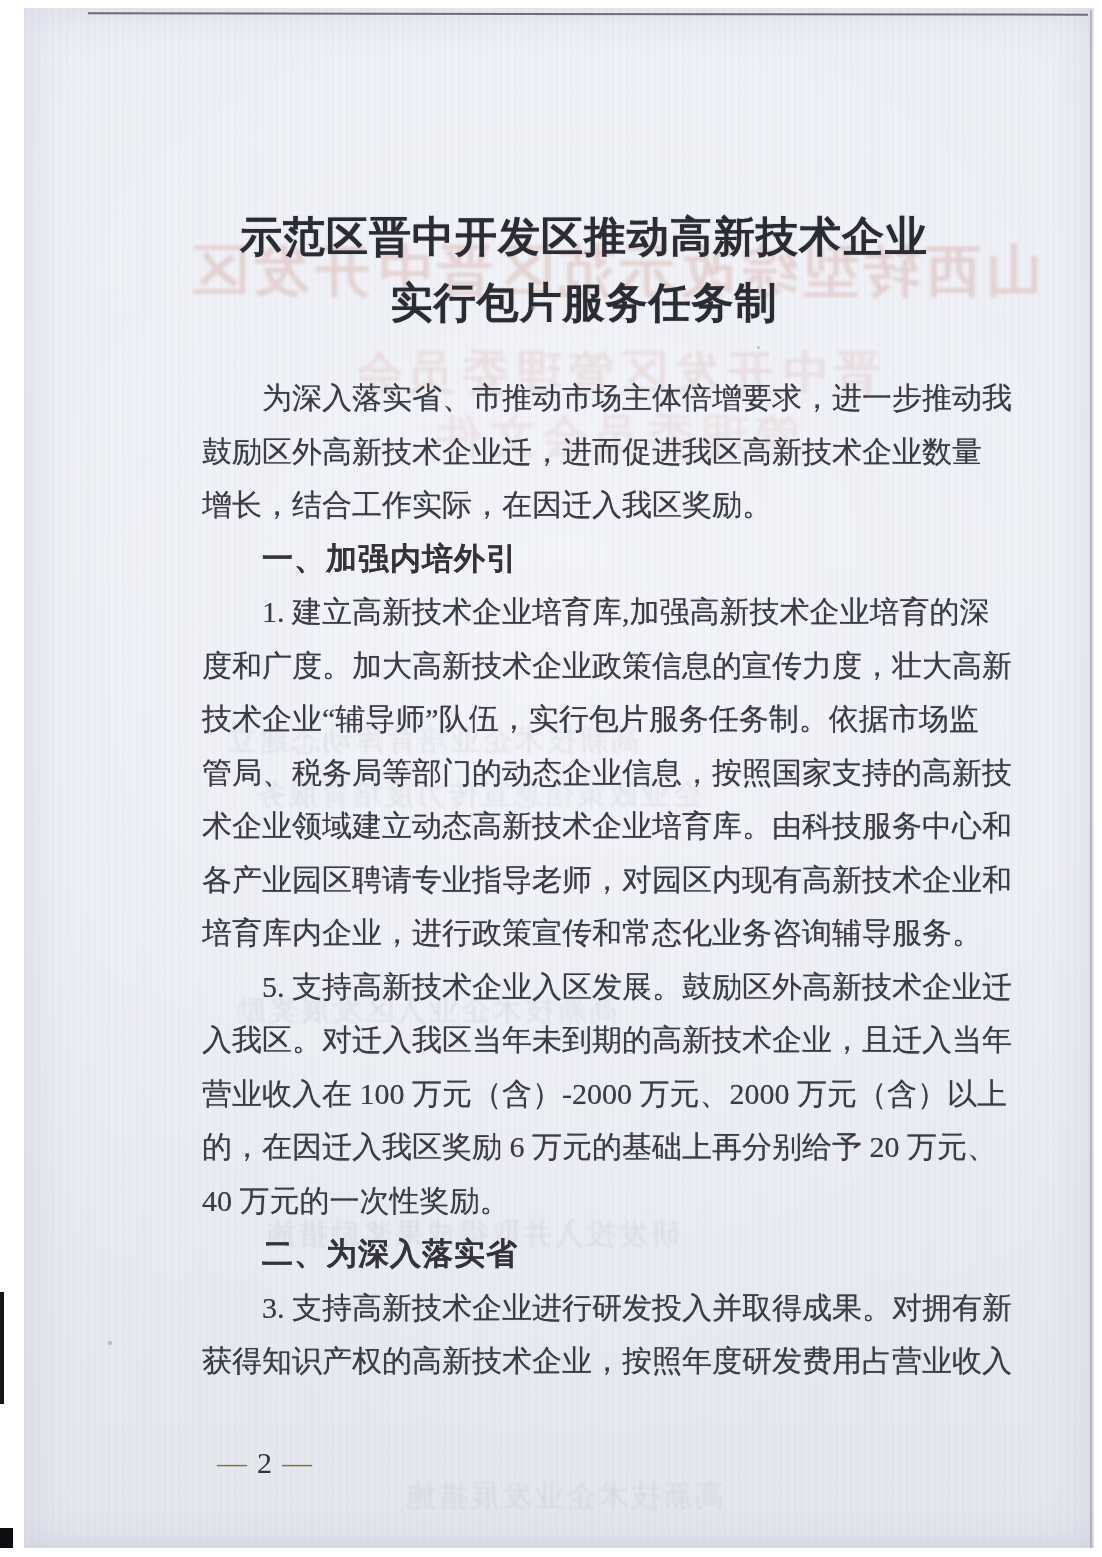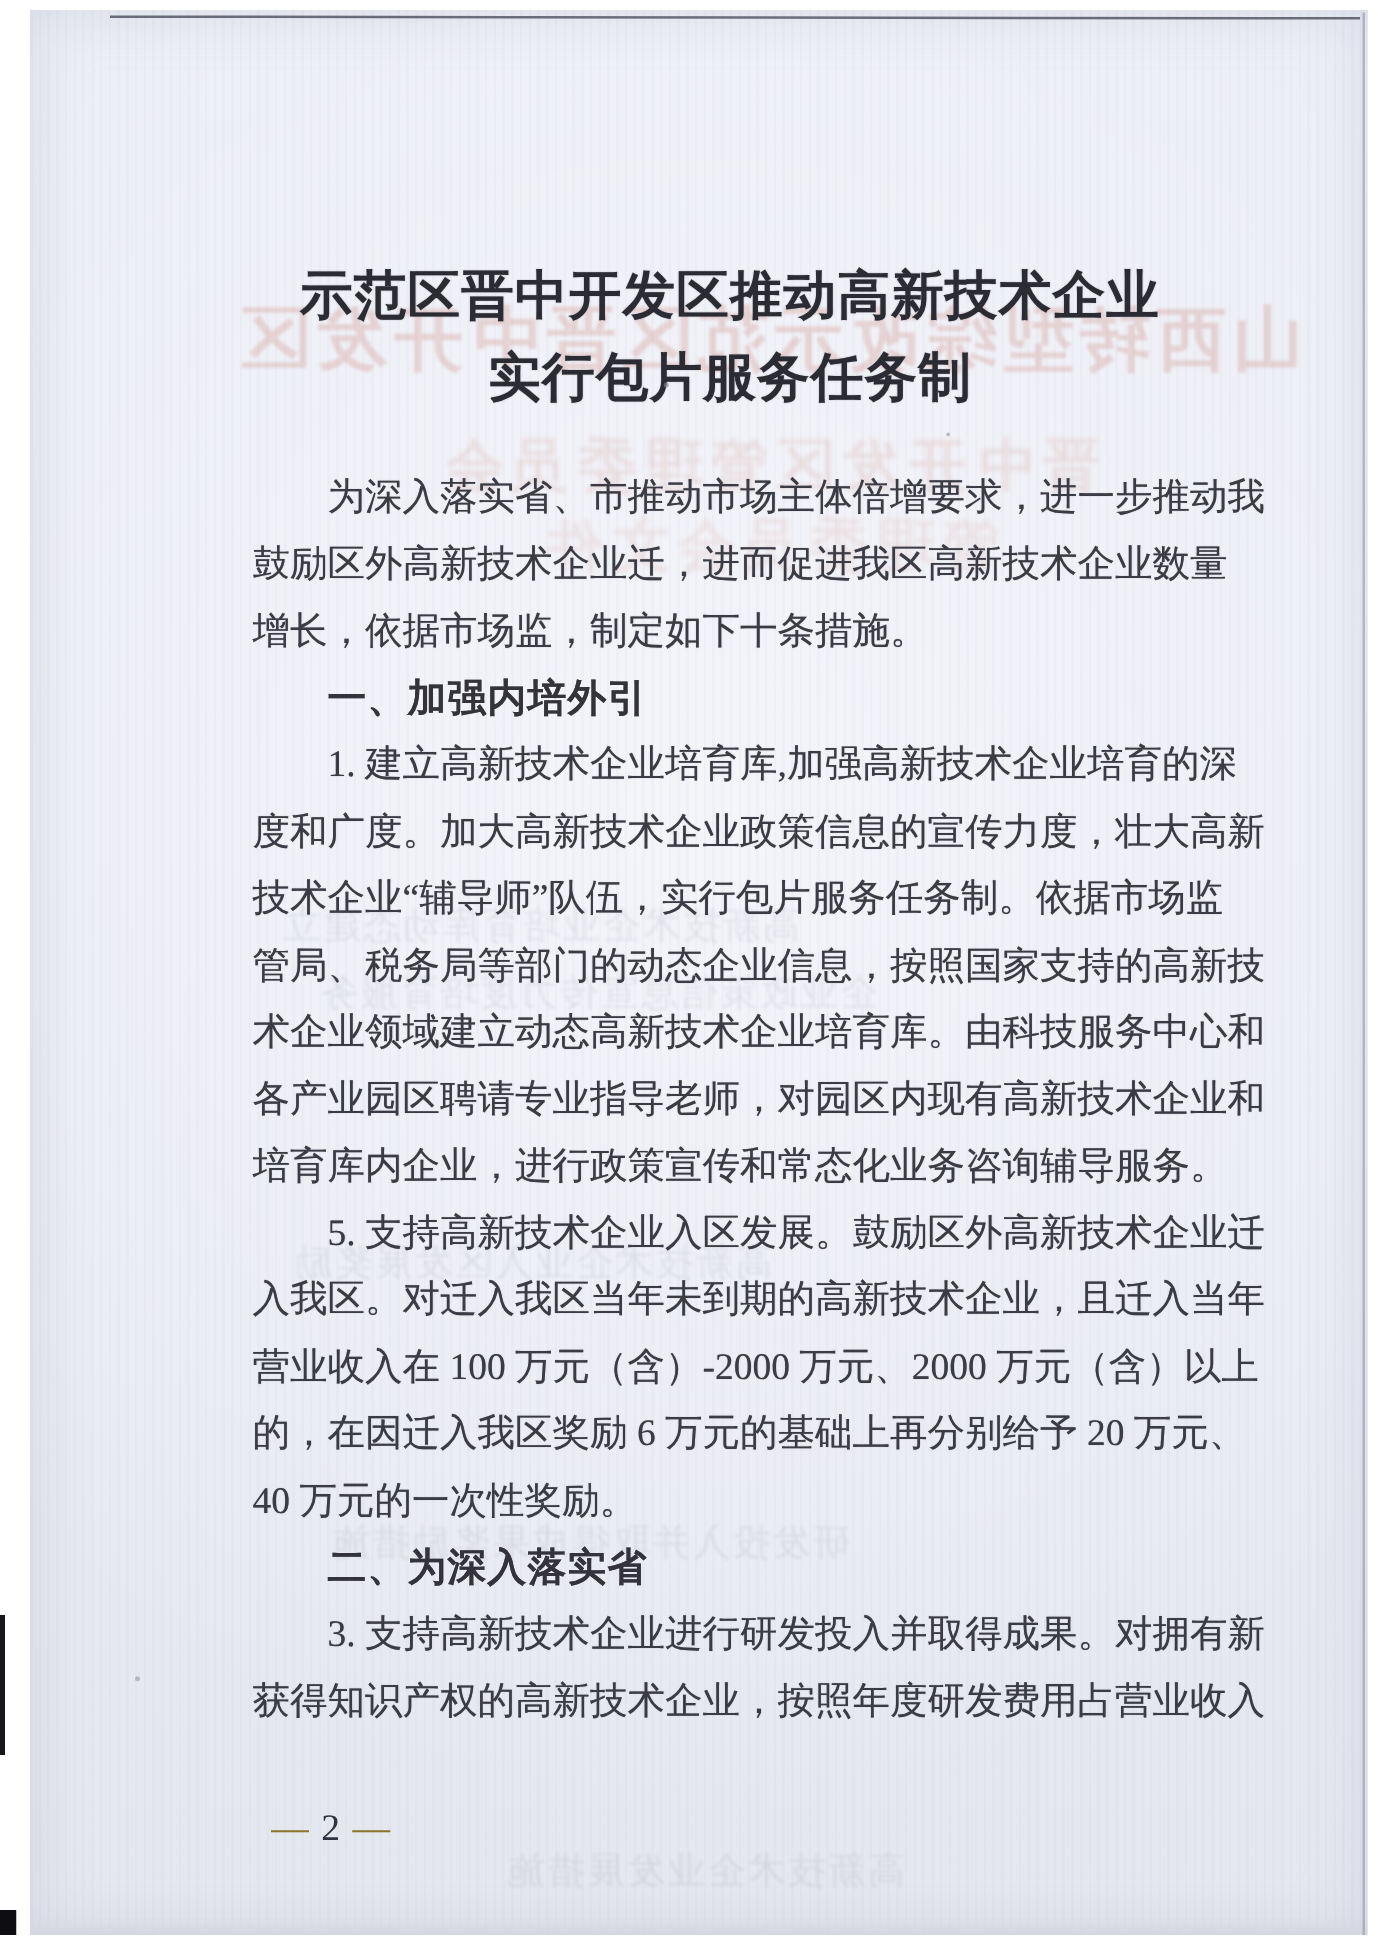--- a/index.html
+++ b/index.html
@@ -106,21 +106,21 @@
   <div class="ghost ghost-gray gg5">高新技术企业发展措施</div>
 
   <div class="title-block">
     <div>示范区晋中开发区推动高新技术企业</div>
     <div>实行包片服务任务制</div>
   </div>
 
   <div class="body-block">
     <div class="line indent">为深入落实省、市推动市场主体倍增要求，进一步推动我</div>
     <div class="line">鼓励区外高新技术企业迁，进而促进我区高新技术企业数量</div>
-    <div class="line">增长，依据市场监，制定如下十条措施。</div>
+    <div class="line">增长，结合工作实际，在因迁入我区奖励。</div>
     <div class="line heading indent">一、加强内培外引</div>
     <div class="line indent">1. 建立高新技术企业培育库,加强高新技术企业培育的深</div>
     <div class="line">度和广度。加大高新技术企业政策信息的宣传力度，壮大高新</div>
     <div class="line">技术企业“辅导师”队伍，实行包片服务任务制。依据市场监</div>
     <div class="line">管局、税务局等部门的动态企业信息，按照国家支持的高新技</div>
     <div class="line">术企业领域建立动态高新技术企业培育库。由科技服务中心和</div>
     <div class="line">各产业园区聘请专业指导老师，对园区内现有高新技术企业和</div>
     <div class="line">培育库内企业，进行政策宣传和常态化业务咨询辅导服务。</div>
     <div class="line indent">5. 支持高新技术企业入区发展。鼓励区外高新技术企业迁</div>
     <div class="line">入我区。对迁入我区当年未到期的高新技术企业，且迁入当年</div>

